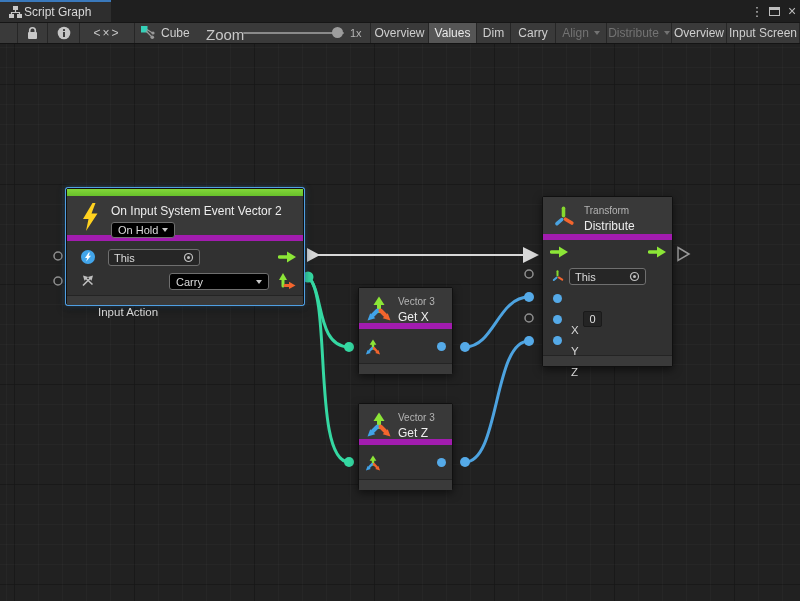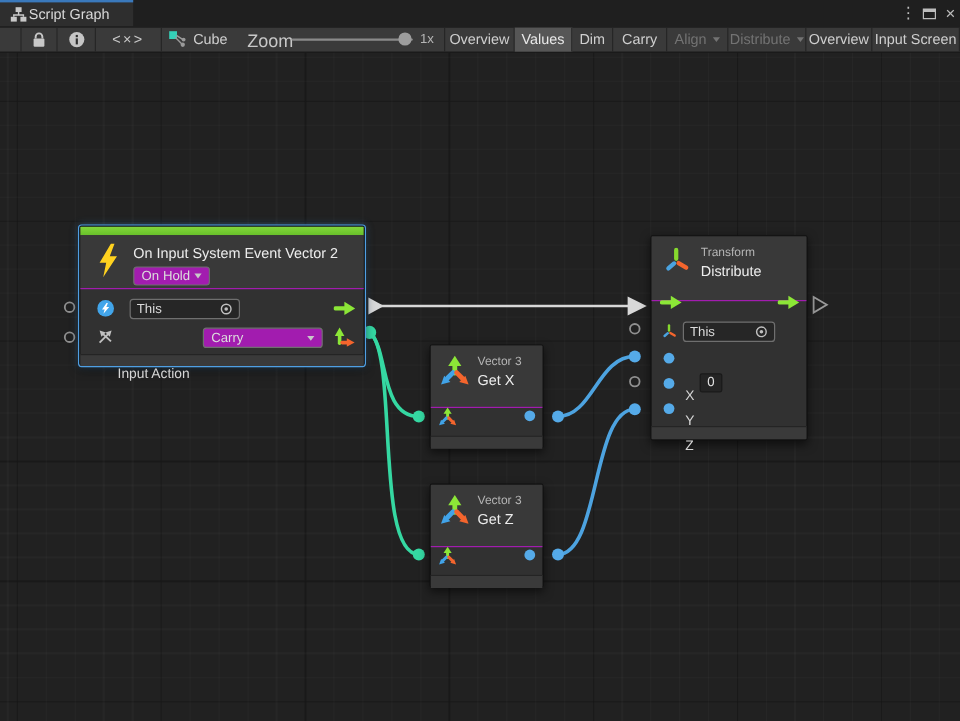--- a/index.html
+++ b/index.html
@@ -44,46 +44,46 @@
       repeating-linear-gradient(to right, rgba(255,255,255,0.025) 0 1px, transparent 1px 24px),
       repeating-linear-gradient(to bottom, rgba(255,255,255,0.025) 0 1px, transparent 1px 20px),
       repeating-linear-gradient(to right, rgba(0,0,0,0.42) 0 1px, transparent 1px 120px),
       repeating-linear-gradient(to bottom, rgba(0,0,0,0.42) 0 1px, transparent 1px 100px);
     background-position:14px 40px;
   }
   .wires { position:absolute; left:0; top:0; width:800px; height:601px; z-index:1; pointer-events:none; }
 
   
   .node { position:absolute; z-index:2; background:#313131; border:1px solid #101010; border-radius:2px; box-shadow:0 3px 8px rgba(0,0,0,.55); }
-  .node .header { position:absolute; left:0; width:100%; background:#393939; border-bottom:1px solid #a21caf; }
+  .node .header { position:absolute; left:0; width:100%; background:#393939; border-bottom:6px solid #a21caf; }
   .node .footer { position:absolute; left:0; width:100%; background:#3a3a3a; border-top:1px solid #242424; }
   .ntitle { color:#ededed; font-size:12px; white-space:nowrap; }
   .ncat { color:#b4b4b4; font-size:10px; white-space:nowrap; }
   .plabel { color:#d6d6d6; font-size:11.5px;margin-top:32px; }
   .field { position:absolute; background:#262626; border:1px solid #6f6f6f; border-radius:3px; color:#dcdcdc; font-size:11px; display:flex; align-items:center; padding:0 5px; }
   .field .fx { flex:1; }
-  .dropdown { position:absolute; background:#a21caf; border:1px solid #6f6f6f; border-radius:3px; color:#dcdcdc; font-size:11px; display:flex; align-items:center; padding:0 16px 0 6px; }
+  .dropdown { position:absolute; background:#000000; border:1px solid #6f6f6f; border-radius:3px; color:#dcdcdc; font-size:11px; display:flex; align-items:center; padding:0 16px 0 6px; }
   .pdot { position:absolute; width:9px; height:9px; border-radius:50%; background:#55aae8; }
   .valuebox { position:absolute; background:#242424; border:1px solid #1a1a1a; border-radius:2px; color:#e0e0e0; font-size:11px; display:flex; align-items:center; justify-content:center; }
 
   
   .node.event { left:66px; top:188px; width:238px; height:117px; box-shadow:0 0 0 1px #4f9fe3, 0 0 7px rgba(79,159,227,.4), 0 3px 8px rgba(0,0,0,.55); }
   .ev-green { position:absolute; left:0; top:0; width:100%; height:7px; background:linear-gradient(#82d63a,#68c02a); }
   .ev-header { top:7px; height:45px; }
   .ev-title { position:absolute; left:44px; top:8px; }
   .ev-mode { left:44px; top:26px; height:16px; }
   .ev-body-row { position:absolute; left:0; width:100%; height:24px; }
 
   
   .node.translate { left:542px; top:196px; width:131px; height:171px; }
-  .tr-header { top:0; height:54px; }
+  .tr-header { top:0; height:43px; }
 
   
   .node.v3 { width:95px; height:87px; }
-  .v3-header { top:0; height:52px; }
+  .v3-header { top:0; height:41px; }
 
   .abs { position:absolute; }
 </style>
 </head>
 <body>
 
 <div class="tabbar">
   <div class="tab">
     <span class="tab-icon">
       <svg width="15" height="15" viewBox="0 0 15 15">

